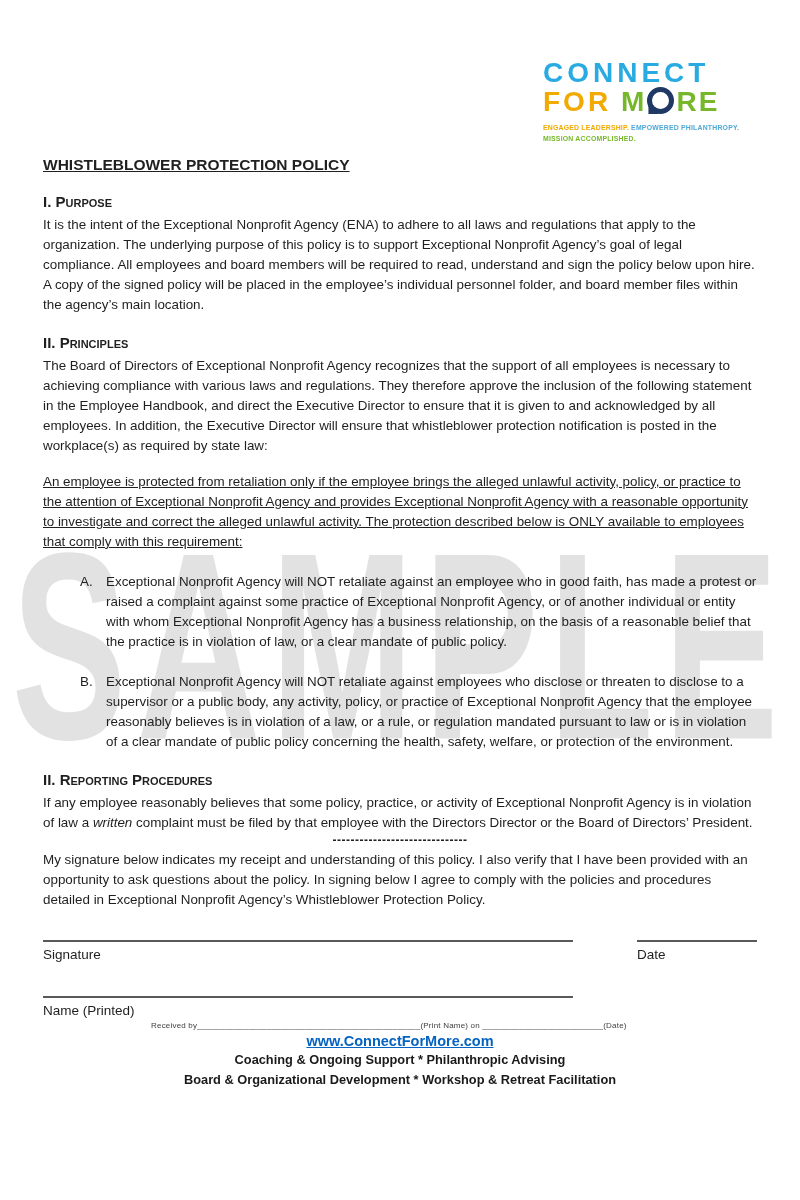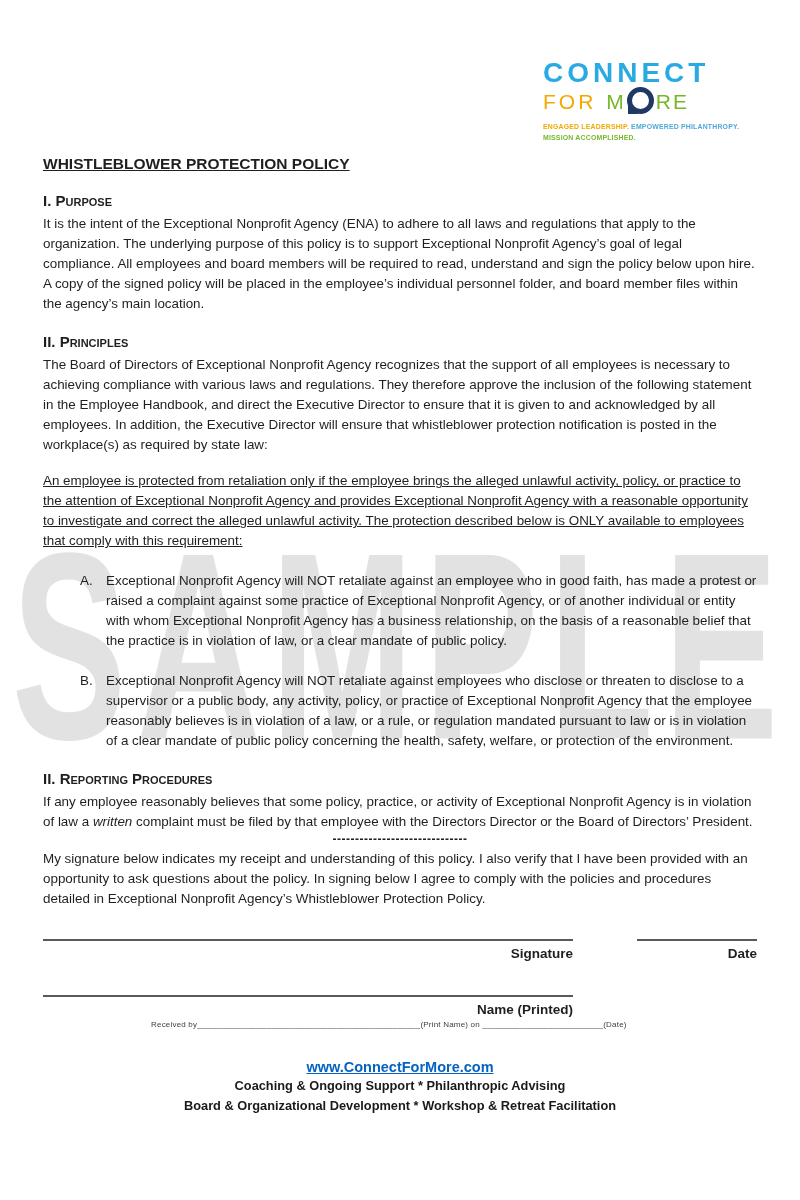--- a/index.html
+++ b/index.html
@@ -13,21 +13,21 @@
     text-align:center; font-size:172px; font-weight:bold; letter-spacing:10px;
     color:rgba(160,160,160,0.30);
     transform:scaleY(1.55); transform-origin:top center;
     z-index:0; white-space:nowrap; pointer-events:none;
   }
   .content { position:relative; z-index:1; padding:58px 43px 0 43px; }
 
   
   .logo { width:214px; margin-left:auto; line-height:1.05; }
   .logo-line1 { font-size:28px; font-weight:bold; letter-spacing:4px; color:#29ABE2; }
-  .logo-line2 { font-size:21px; font-weight:normal; letter-spacing:2px; color:#76B82A; display:flex; align-items:center; }
+  .logo-line2 { font-size:28px; font-weight:bold; letter-spacing:2px; color:#76B82A; display:flex; align-items:flex-start; }
   .logo-for { color:#F2A900; margin-right:10px; letter-spacing:3px; }
   .logo-o {
     width:17px; height:17px; border:5px solid #1F3864; border-radius:50%;
     display:inline-block; position:relative; margin:0 2px 2px 1px; background:#fff;
   }
   .logo-o::after {
     content:""; position:absolute; left:-4px; bottom:-5px;
     width:11px; height:11px; background:#1F3864;
     clip-path:polygon(0 100%, 0 15%, 100% 100%);
   }
@@ -41,26 +41,26 @@
   .p-gap { margin-top:16px;text-decoration:underline; }
   .list-item { display:flex; font-size:13.4px; line-height:20px; margin-top:20px; padding-left:37px; }
   .li-label { width:26px; flex:none; }
   .li-text { flex:1; }
   .sep { text-align:center; font-size:12px; font-weight:bold; letter-spacing:0.5px; line-height:13px; margin-top:1px; }
 
   
   .sig-row { display:flex; justify-content:space-between; margin-top:30px; }
   .sig-col-main { width:530px; } .sig-col-date { width:120px; }
   .sig-line { border-top:2.5px solid #595959; height:0; }
-  .sig-label { font-weight:bold; font-size:13.5px; margin-top:5px;text-align:right; }
+  .sig-label { font-weight:normal; font-size:13.5px; margin-top:5px; }
   .name-row { margin-top:34px; width:530px; }
   .received { margin-left:108px; margin-top:3px; font-size:8px; color:#404040; letter-spacing:0.2px; }
 
   
-  .footer { text-align:center; margin-top:29px; }
+  .footer { text-align:center; margin-top:2px; }
   .footer-link { color:#0563C1; font-weight:bold; font-size:14.5px; text-decoration:underline; cursor:pointer; }
   .footer-line { font-weight:bold; font-size:12.8px; line-height:20px; color:#1a1a1a; }
 </style>
 </head>
 <body>
 
 <div class="page">
 
   <div class="watermark">SAMPLE</div>
 

